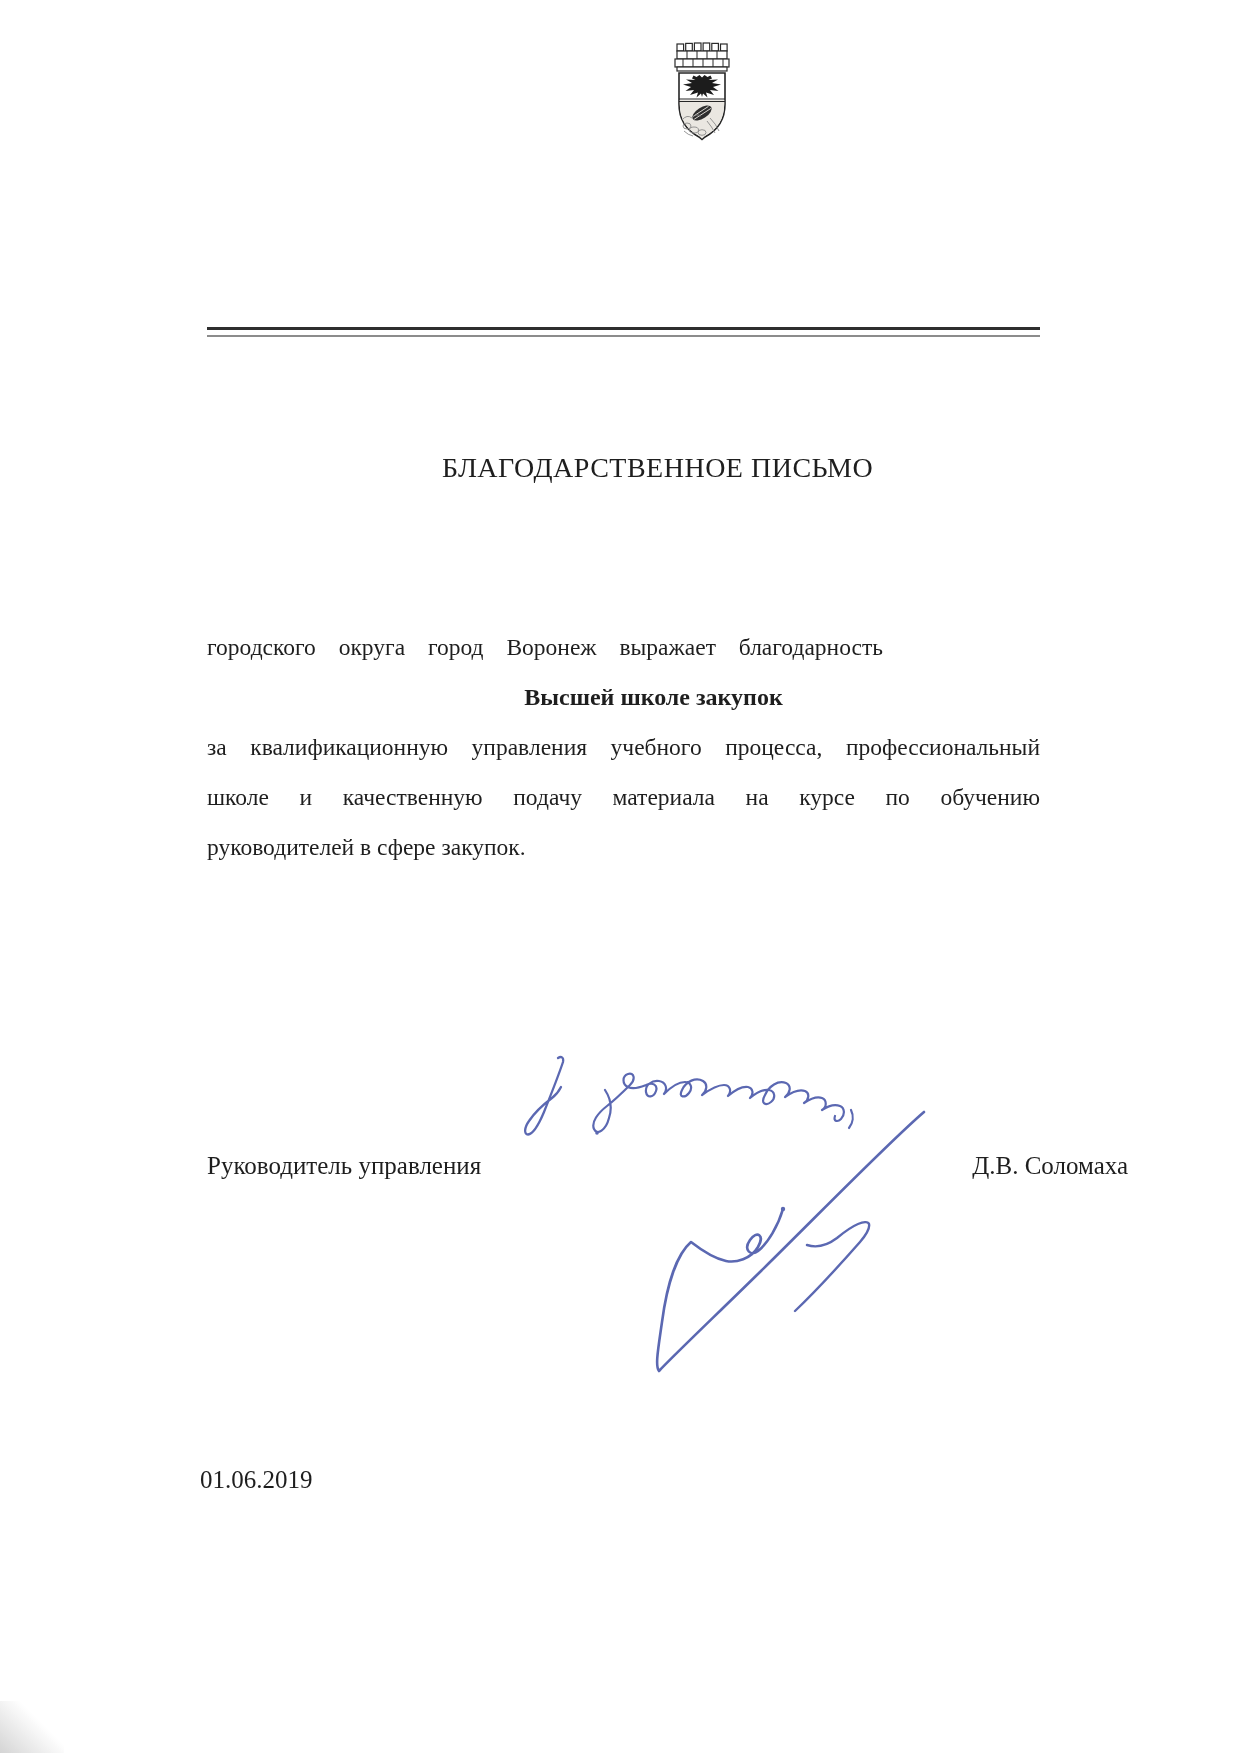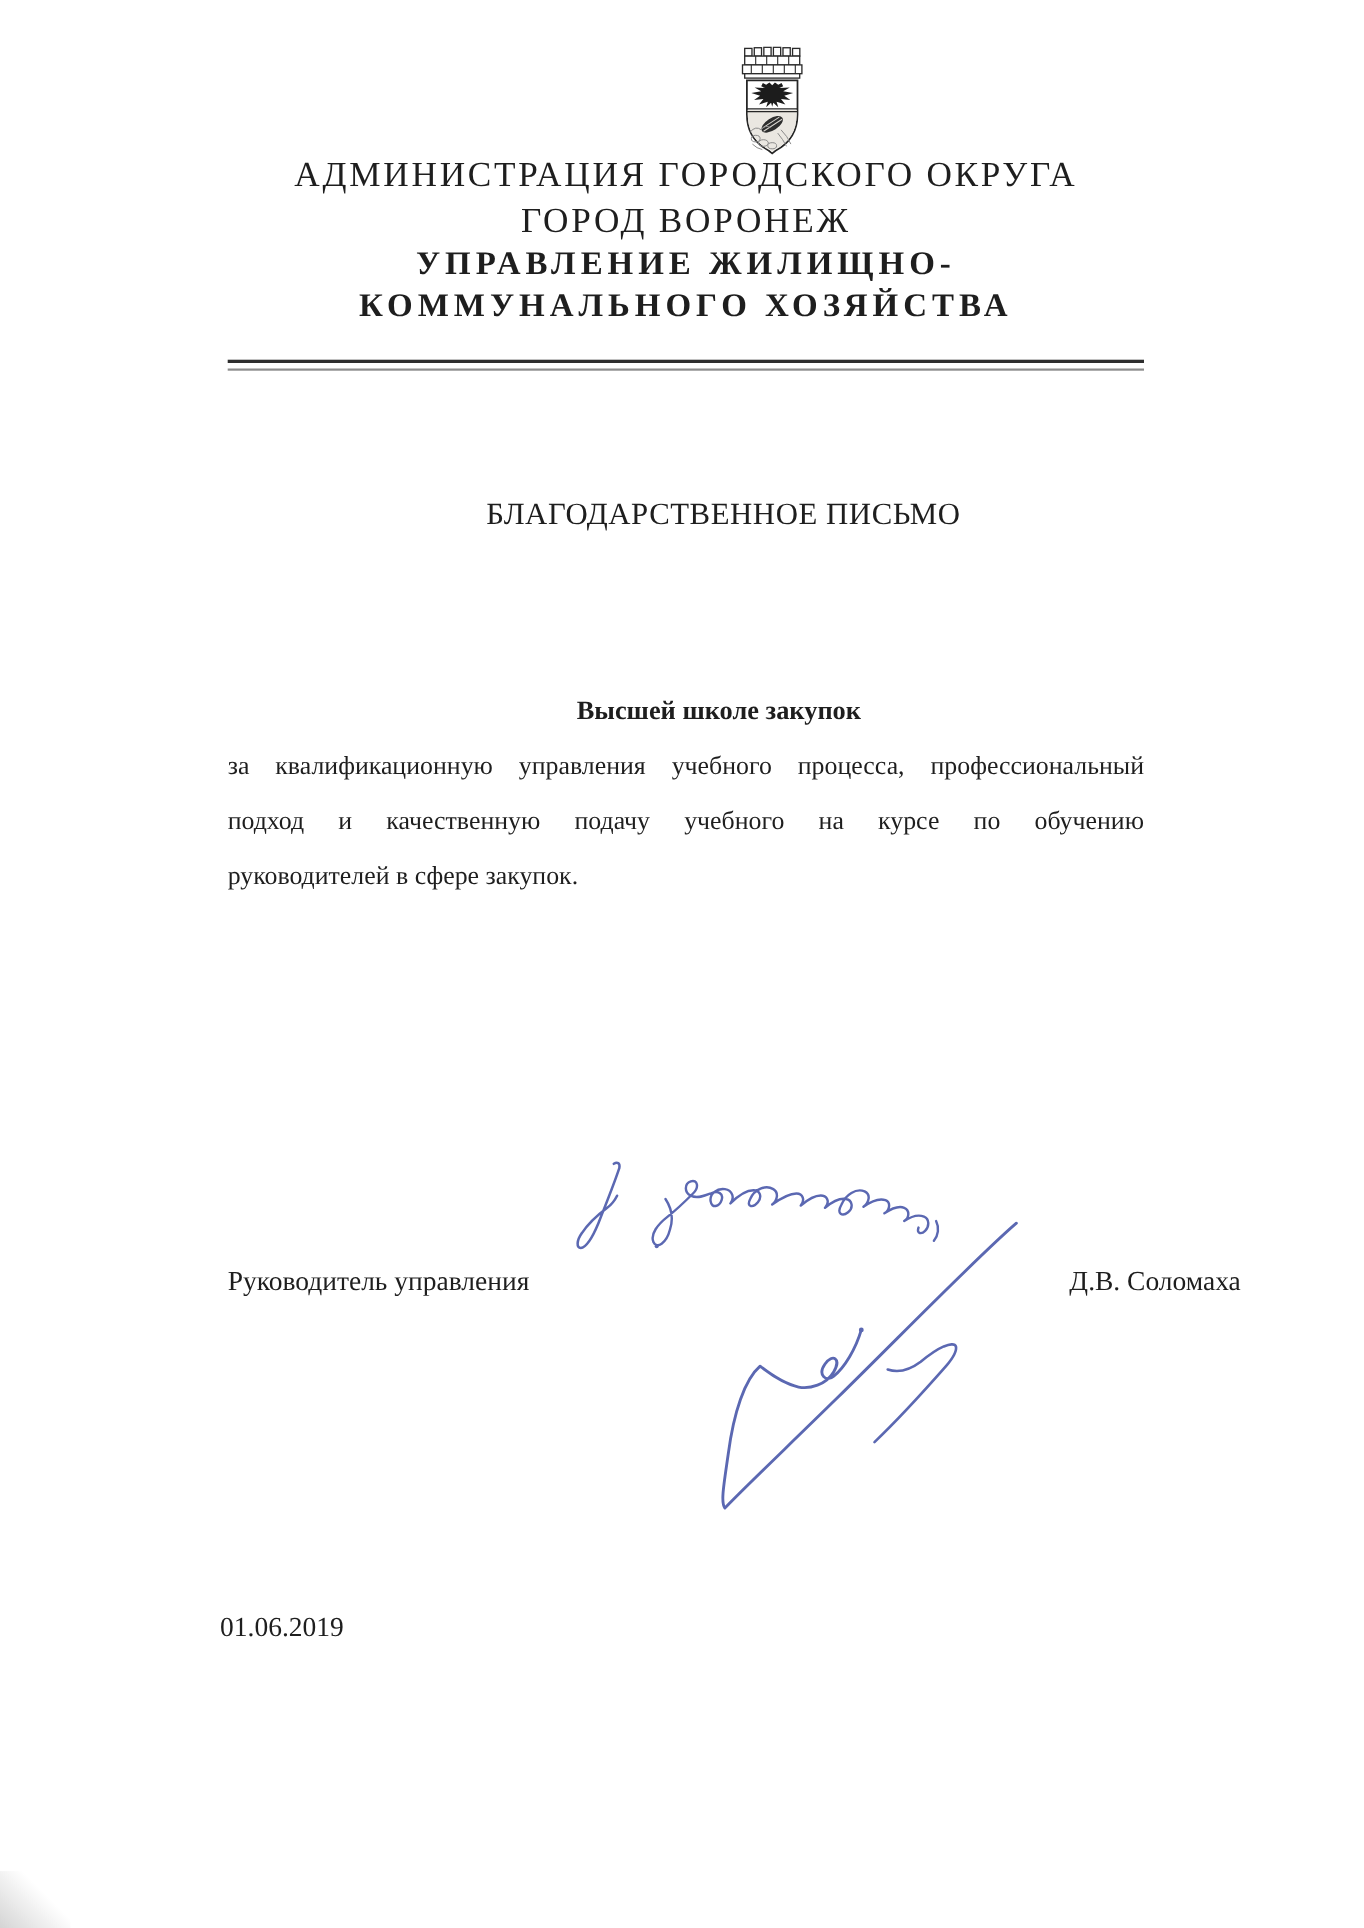--- a/index.html
+++ b/index.html
@@ -70,36 +70,31 @@
 
     <g stroke="#8a8a8a" stroke-width="0.9" fill="none">
       <path d="M10,78 q5,-6 10,-2 q4,-5 9,-2"></path>
       <ellipse cx="15" cy="84" rx="4" ry="3"></ellipse>
       <ellipse cx="22" cy="88" rx="4.5" ry="3"></ellipse>
       <ellipse cx="30" cy="90.5" rx="4" ry="2.8"></ellipse>
       <path d="M12,89 q4,4 9,5"></path>
     </g>
   </svg>
 
-  <div class="letterhead">
-    <div class="org-line">АДМИНИСТРАЦИЯ ГОРОДСКОГО ОКРУГА</div>
-    <div class="org-line">ГОРОД ВОРОНЕЖ</div>
-    <div class="dept-line">УПРАВЛЕНИЕ ЖИЛИЩНО-</div>
-    <div class="dept-line">КОММУНАЛЬНОГО ХОЗЯЙСТВА</div>
-  </div>
 
   <div class="rule-dark"></div>
   <div class="rule-light"></div>
 
   <div class="letter-title">БЛАГОДАРСТВЕННОЕ ПИСЬМО</div>
 
   <div class="body-text">
+    <div class="bline sp">городского округа город Воронеж выражает благодарность</div>
     <div class="bline recipient">Высшей школе закупок</div>
     <div class="bline j">за квалификационную управления учебного процесса, профессиональный</div>
-    <div class="bline j">подход и качественную подачу учебного на курсе по обучению</div>
+    <div class="bline j">школе и качественную подачу материала на курсе по обучению</div>
     <div class="bline">руководителей в сфере закупок.</div>
   </div>
 
   <div class="sig-row">
     <span>Руководитель управления</span>
     <span>Д.В. Соломаха</span>
   </div>
 
   <svg class="ink-svg" width="500" height="450" viewBox="0 0 500 450">
 

